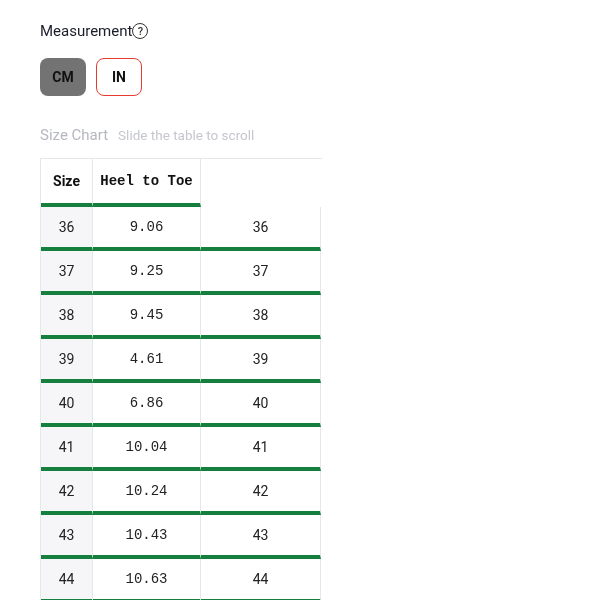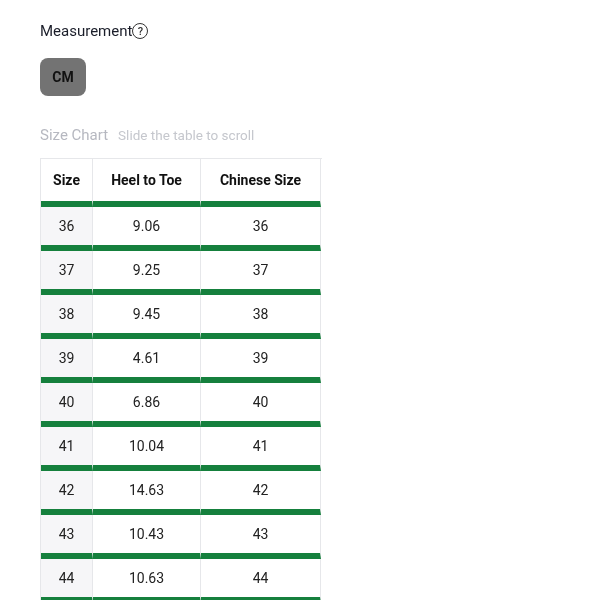--- a/index.html
+++ b/index.html
@@ -80,63 +80,63 @@
     width: 282px;
     border-top: 1px solid #e6e7ea;
     border-left: 1px solid #e6e7ea;
     font-size: 14px;
   }
   .trow {
     display: flex;
   }
   .cell {
     border-right: 1px solid #e6e7ea;
-    border-bottom: 6px solid #15803d;
+    border-bottom: 4px solid #15803d;
     display: flex;
     align-items: center;
     justify-content: center;
     height: 44px;
     color: #222;
   }
   .trow.header .cell {
     font-weight: 700;
     color: #111;
     height: 48px;
   }
   .trow.body .cell:first-child {
     background: #f6f6f8;
   }
   .c-size { width: 52px; }
-  .c-heel { width: 108px; }
+  .c-heel { width: 108px; font-family: Liberation Mono, monospace; }
   .c-csize { width: 120px; }
 </style>
 </head>
 <body>
 
 <div class="container">
 
   <div class="measurement-row">
     <span>Measurement</span>
     <span class="help-icon">?</span>
   </div>
 
   <div class="unit-toggle">
     <div class="unit-btn">CM</div>
+    <div class="unit-btn active">IN</div>
   </div>
 
   <div class="chart-title-row">
     <span class="chart-title">Size Chart</span>
     <span class="chart-hint">Slide the table to scroll</span>
   </div>
 
   <div class="table-wrap">
     <div class="trow header">
       <div class="cell c-size">Size</div>
       <div class="cell c-heel">Heel to Toe</div>
-      <div class="cell c-csize">Chinese Size</div>
     </div>
 
     <div class="trow body">
       <div class="cell c-size">36</div>
       <div class="cell c-heel">9.06</div>
       <div class="cell c-csize">36</div>
     </div>
     <div class="trow body">
       <div class="cell c-size">37</div>
       <div class="cell c-heel">9.25</div>
@@ -157,21 +157,21 @@
       <div class="cell c-heel">6.86</div>
       <div class="cell c-csize">40</div>
     </div>
     <div class="trow body">
       <div class="cell c-size">41</div>
       <div class="cell c-heel">10.04</div>
       <div class="cell c-csize">41</div>
     </div>
     <div class="trow body">
       <div class="cell c-size">42</div>
-      <div class="cell c-heel">14.63</div>
+      <div class="cell c-heel">10.24</div>
       <div class="cell c-csize">42</div>
     </div>
     <div class="trow body">
       <div class="cell c-size">43</div>
       <div class="cell c-heel">10.43</div>
       <div class="cell c-csize">43</div>
     </div>
     <div class="trow body">
       <div class="cell c-size">44</div>
       <div class="cell c-heel">10.63</div>

